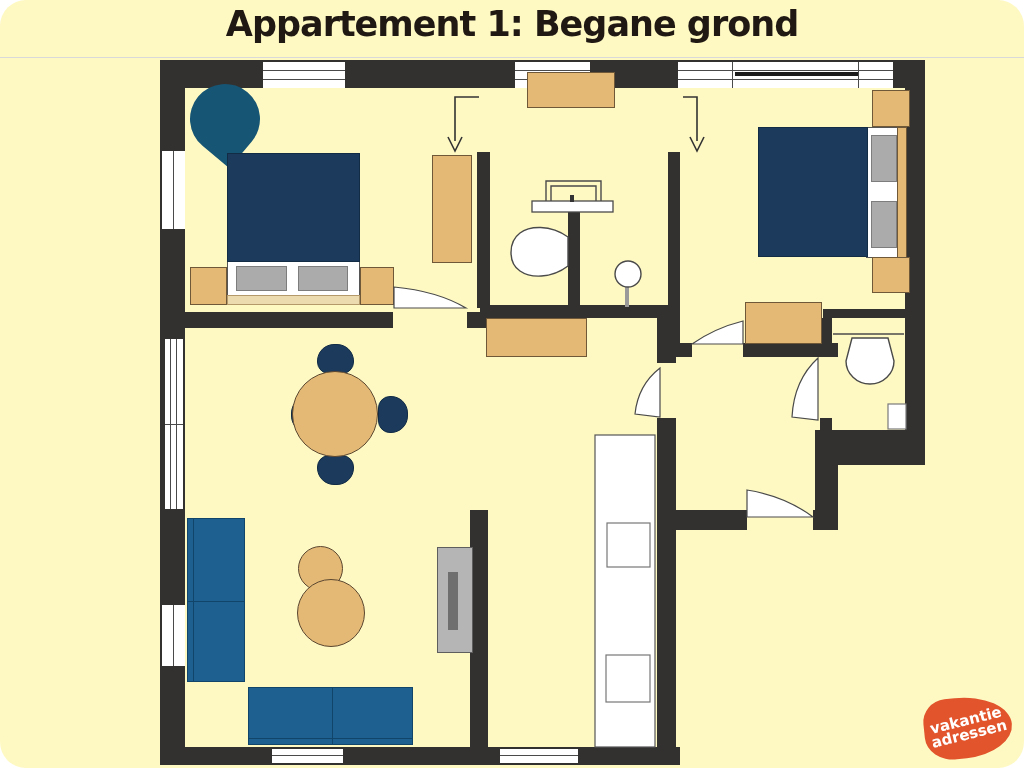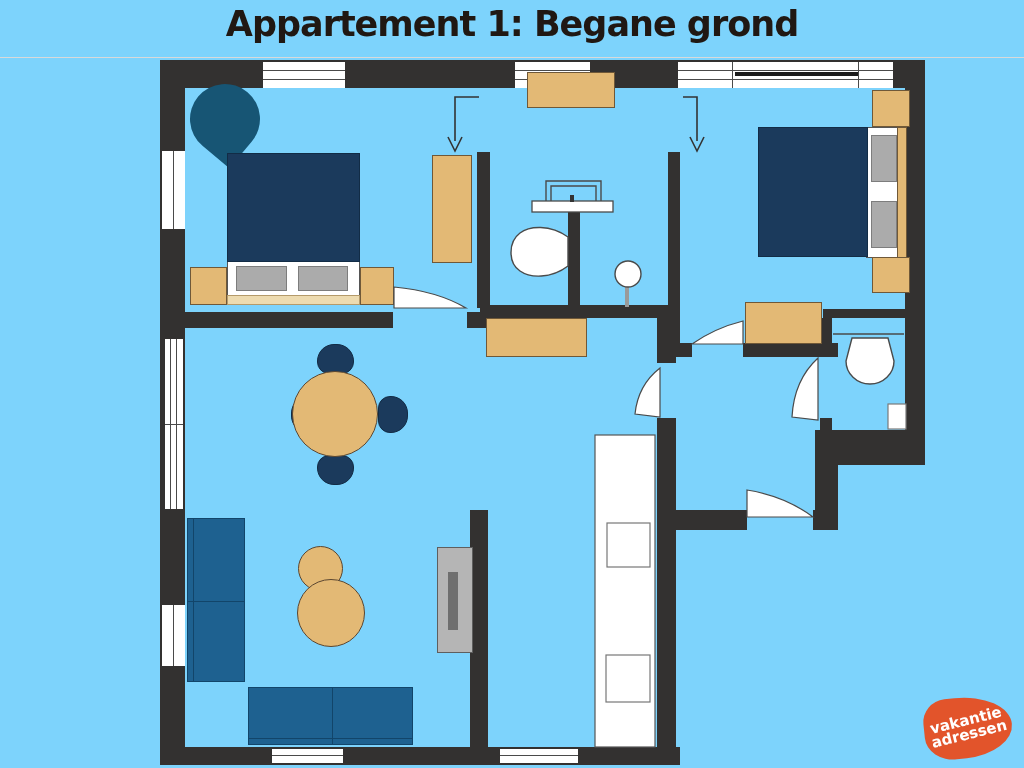--- a/index.html
+++ b/index.html
@@ -1,17 +1,17 @@
 <!DOCTYPE html>
 <html style="--wall: #333130; --navy: #1b3a5c; --teal: #175574; --blue: #1e6190; --tan: #e3b975; --tan-light: #eddbb0; --pillow: #ababab; --tv: #b5b5b5; --tv-dark: #6f6f6f; --orange: #e2542b; --title-color: #201813;"><head>
 <meta charset="utf-8">
 <style>
   html,body{margin:0;padding:0;}
   body{width:1024px;height:768px;background:#fff;font-family:"DejaVu Sans","Liberation Sans",sans-serif;}
-  .stage{position:relative;width:1024px;height:768px;overflow:hidden;background:#7dd3fc;}
+  .stage{position:relative;width:1024px;height:768px;overflow:hidden;background:#fef9c3;border-radius:26px;}
   .title{position:absolute;top:4px;left:0;width:100%;text-align:center;
          font-size:35px;font-weight:bold;letter-spacing:-1px;color:var(--title-color);}
   .hairline{position:absolute;top:57px;left:0;width:100%;height:1px;background:#d9d9d9;}
   .wall{position:absolute;background:var(--wall);}
   .win{position:absolute;background:#fff;}
   .ln{position:absolute;background:#4a4a4a;}
   .tan{position:absolute;background:var(--tan);border:1px solid #6f5838;box-sizing:border-box;}
   .tanlight{position:absolute;background:var(--tan-light);border:1px solid #b49a6a;box-sizing:border-box;}
   .navy{position:absolute;background:var(--navy);border:1px solid #122c46;box-sizing:border-box;}
   .blue{position:absolute;background:var(--blue);border:1px solid #12456a;box-sizing:border-box;}

